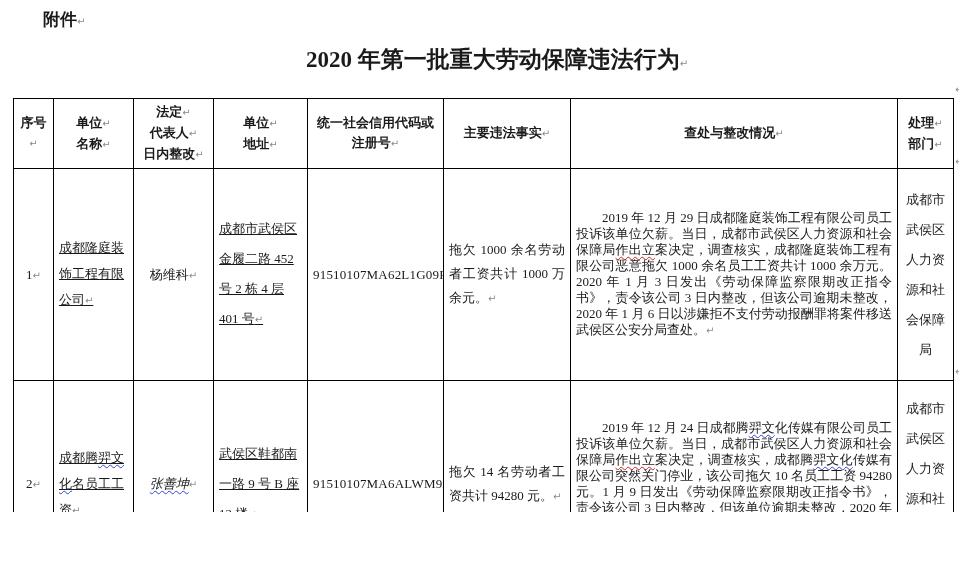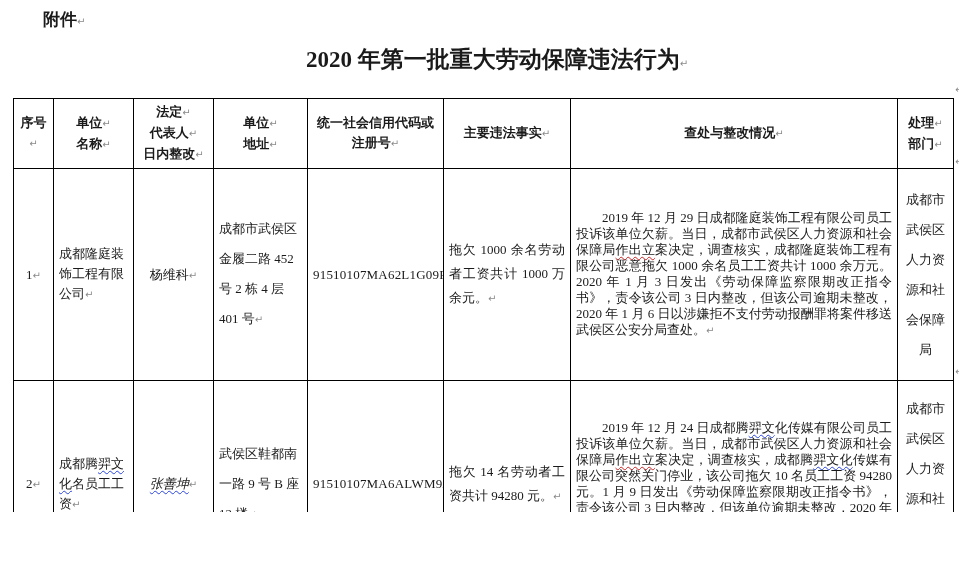--- a/index.html
+++ b/index.html
@@ -12,22 +12,22 @@
   .mark{color:#8a8a8a;font-size:10px;font-weight:normal;font-family:"DejaVu Sans",sans-serif;
         letter-spacing:0;}
   table.tbl{position:absolute;left:13px;top:78px;width:940px;border-collapse:collapse;
             table-layout:fixed;margin-top:20px;}
   table.tbl{border-bottom:2px solid #000;}
   .tbl td{border:1px solid #000;vertical-align:middle;padding:0 5px;font-size:13px;
           overflow:hidden;}
   .th{font-weight:bold;text-align:center;line-height:20px;padding:0 4px;}
   .hline{display:block;}
   .c-center{text-align:center;}
-  .c-name{line-height:20px;padding:0 6px;}
-  .c-addr{line-height:30px;padding:0 6px;}
+  .c-name{line-height:26px;padding:0 6px;text-decoration:underline;}
+  .c-addr{line-height:30px;padding:0 6px;text-decoration:underline;}
   .c-code{font-size:12.5px;letter-spacing:.2px;padding:0 2px;text-align:left;}
   .c-violation{text-align:justify;line-height:24px;padding:0 6px;}
   .c-handling{text-align:justify;text-indent:2em;line-height:16px;padding:2px 6px;}
   .c-dept{font-size:12px;line-height:30px;padding:0 2px;text-align:center;}
   .wavy-red{text-decoration-line:underline;text-decoration-style:wavy;
             text-decoration-thickness:1px;text-underline-offset:2px;}
   .wavy-blue{text-decoration-line:underline;text-decoration-style:wavy;
              text-decoration-thickness:1px;text-underline-offset:2px;}
   .row-mark{position:absolute;left:955px;}
   #rm-header{top:84px;} #rm-row1{top:156px;} #rm-row2{top:366px;}

